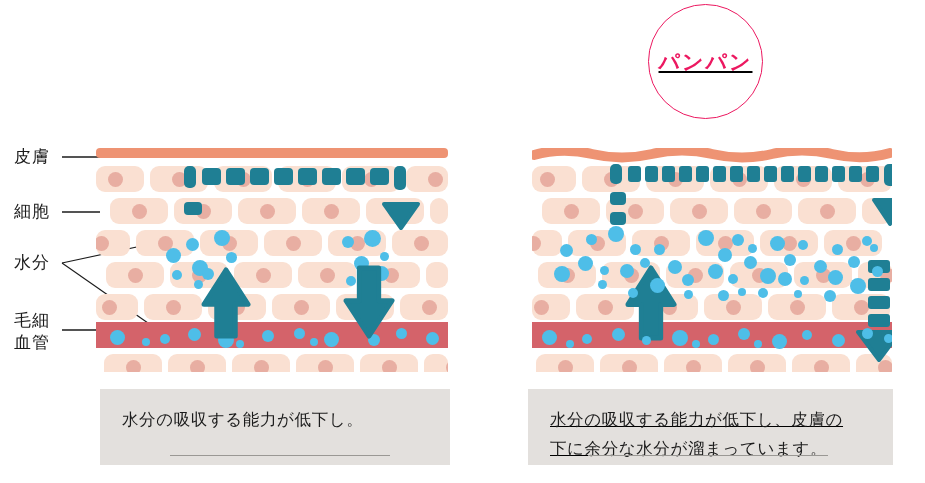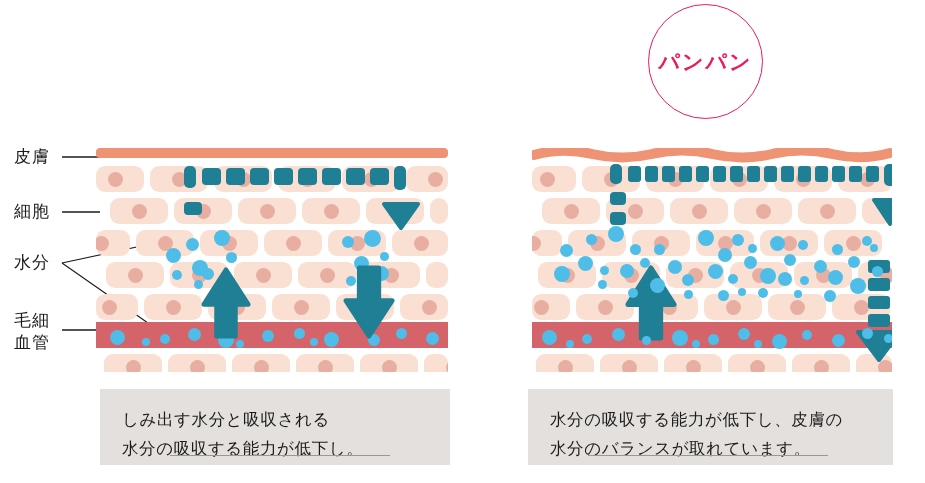--- a/index.html
+++ b/index.html
@@ -56,21 +56,21 @@
     letter-spacing:0.6px;white-space:pre;
   }
   .uline{position:absolute;height:1px;background:#9a9894;}
 </style>
 </head>
 <body>
 
 <div class="stage">
 
 
-  <div class="badge" style="left:648px;top:4px;width:115px;height:115px;">
+  <div class="badge" style="left:648px;top:4px;width:115px;height:115px;text-decoration:underline;">
     <span style="font-size:21px;">パンパン</span>
   </div>
 
   <div class="lbl" style="left:14px;top:146px;">皮膚</div>
   <div class="lbl" style="left:14px;top:201px;">細胞</div>
   <div class="lbl" style="left:14px;top:252px;">水分</div>
   <div class="lbl" style="left:14px;top:310px;">毛細</div>
   <div class="lbl" style="left:14px;top:332px;">血管</div>
 
   <svg class="ov" width="925" height="483">
@@ -369,24 +369,23 @@
       <div class="drop" style="left: 270px; top: 182px; width: 10px; height: 10px; background: rgb(78, 190, 232);"></div>
       <div class="drop" style="left: 300px; top: 186px; width: 13px; height: 13px; background: rgb(78, 190, 232);"></div>
       <div class="drop" style="left: 330px; top: 180px; width: 11px; height: 11px; background: rgb(78, 190, 232);"></div>
       <div class="drop" style="left: 352px; top: 186px; width: 9px; height: 9px; background: rgb(78, 190, 232);"></div>
       <div class="drop" style="left: 34px; top: 192px; width: 8px; height: 8px; background: rgb(78, 190, 232);"></div>
       <div class="drop" style="left: 160px; top: 192px; width: 8px; height: 8px; background: rgb(78, 190, 232);"></div>
       <div class="drop" style="left: 222px; top: 192px; width: 8px; height: 8px; background: rgb(78, 190, 232);"></div>
     </div>
 
   <div class="caption" style="left:100px;top:389px;width:350px;height:76px;">
-    <div class="line">しみ出す水分と吸収される</div>
     <div class="line">水分の吸収する能力が低下し。</div>
     <div class="uline" style="left:70px;top:66px;width:220px;"></div>
   </div>
 
-  <div class="caption" style="left:528px;top:389px;width:365px;height:76px;">
+  <div class="caption" style="left:528px;top:389px;width:365px;height:76px;text-decoration:underline;">
     <div class="line">水分の吸収する能力が低下し、皮膚の</div>
-    <div class="line">水分のバランスが取れています。</div>
+    <div class="line">下に余分な水分が溜まっています。</div>
     <div class="uline" style="left:60px;top:66px;width:240px;"></div>
   </div>
 
 </div>
 
 </body></html>

